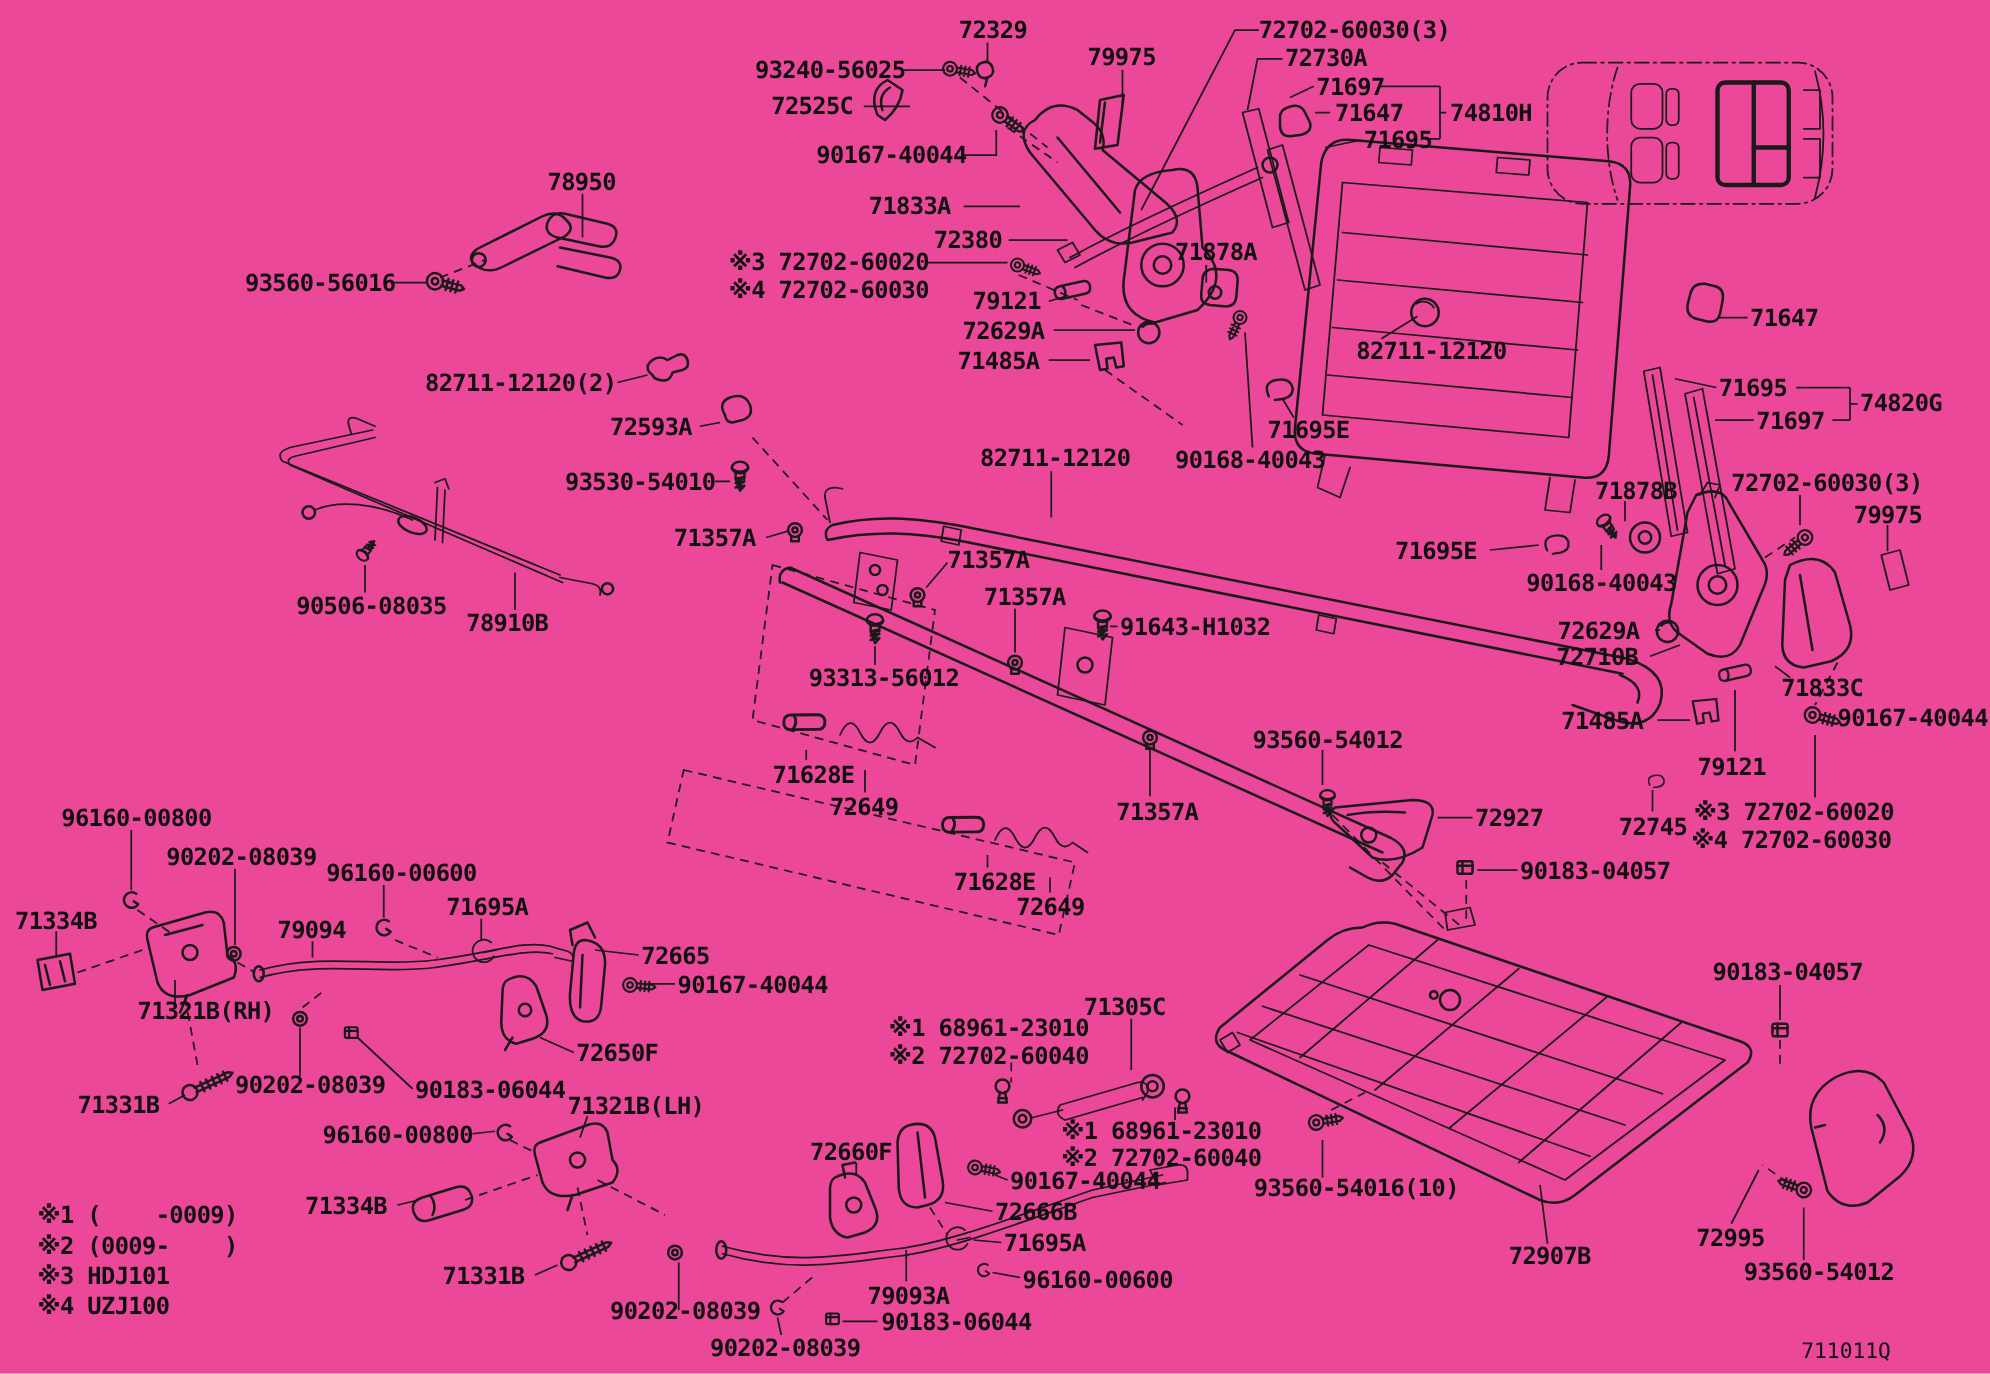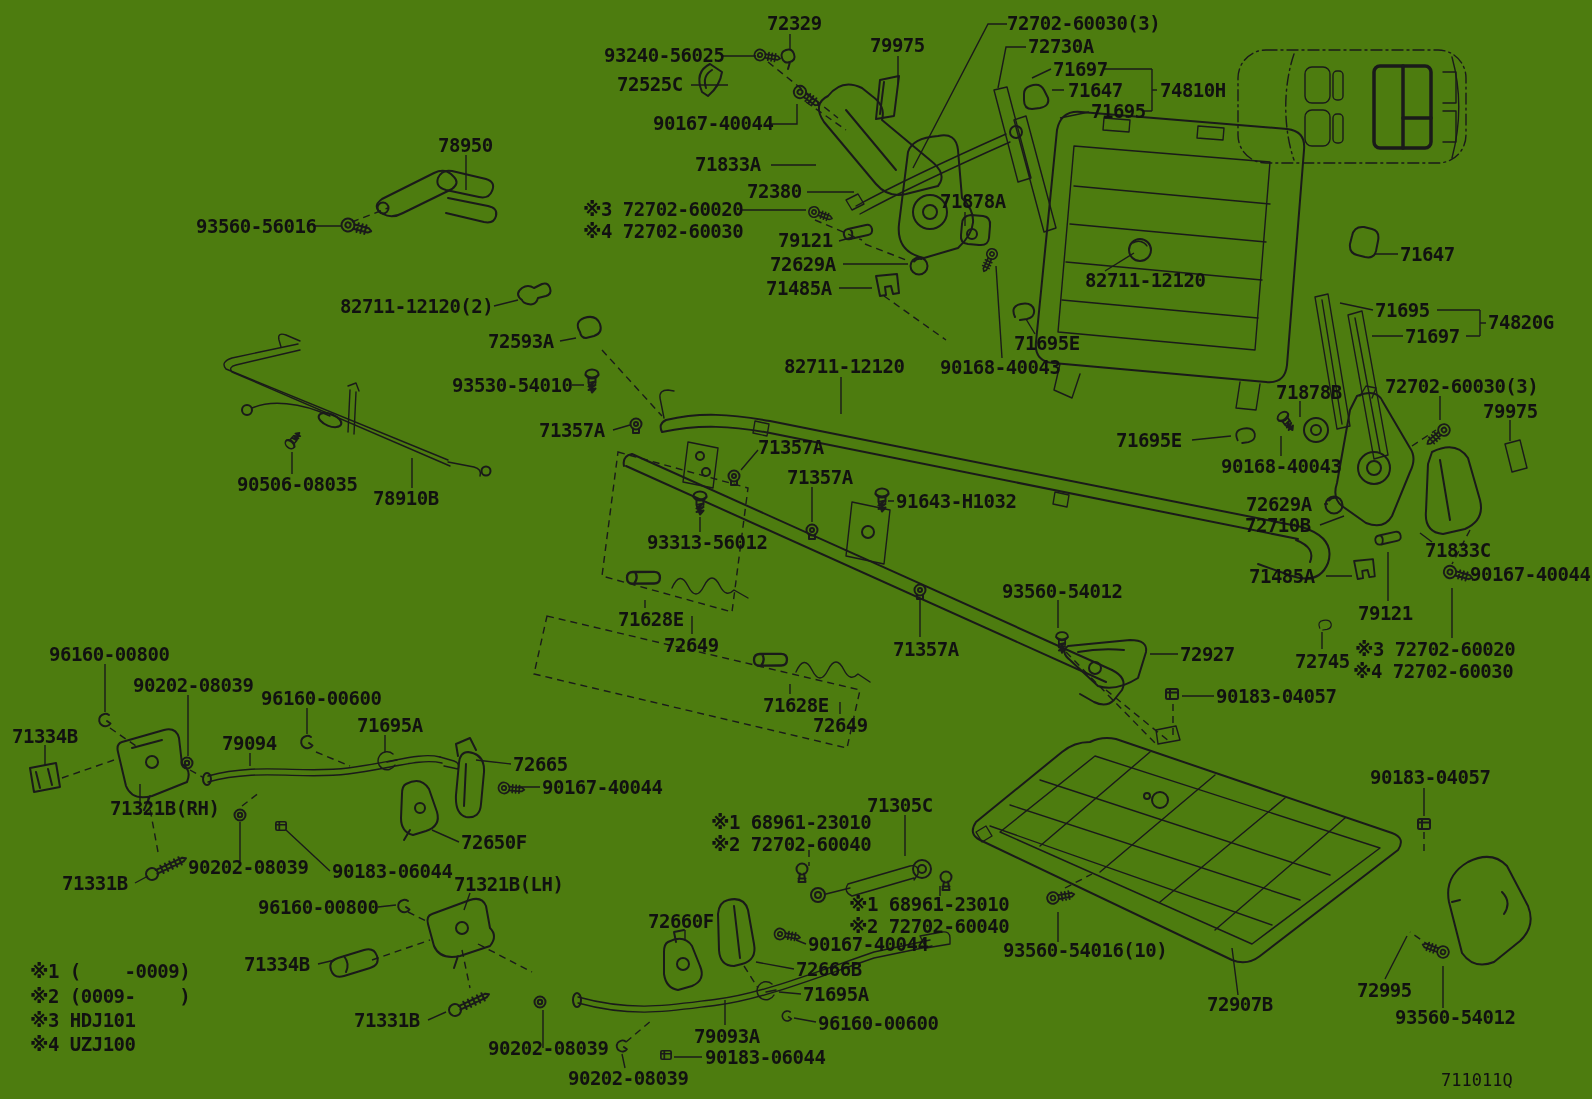--- a/index.html
+++ b/index.html
@@ -1,16 +1,16 @@
 <!DOCTYPE html>
 <html><head>
 <meta charset="utf-8">
 <style>
   html,body{margin:0;padding:0;background:#fff;}
-  .stage{position:relative;width:1592px;height:1099px;background:#4d7c0f;overflow:hidden;
+  .stage{position:relative;width:1592px;height:1099px;background:#ec4899;overflow:hidden;
          font-family:"DejaVu Sans Mono","DejaVu Sans",monospace;}
   svg{display:block}
   #labels-layer text{
     font-family:"DejaVu Sans Mono","DejaVu Sans",monospace;
     font-weight:700;font-size:19px;letter-spacing:-0.5px;fill:#111;white-space:pre;
   }
   #labels-layer text.code{font-weight:400;font-size:17px;letter-spacing:0;}
   .art{stroke:#1a1a1a;fill:none;stroke-width:2;stroke-linecap:round;stroke-linejoin:round;}
   .thin{stroke-width:1.4;}
   .leader{stroke:#1a1a1a;fill:none;stroke-width:1.4;}

